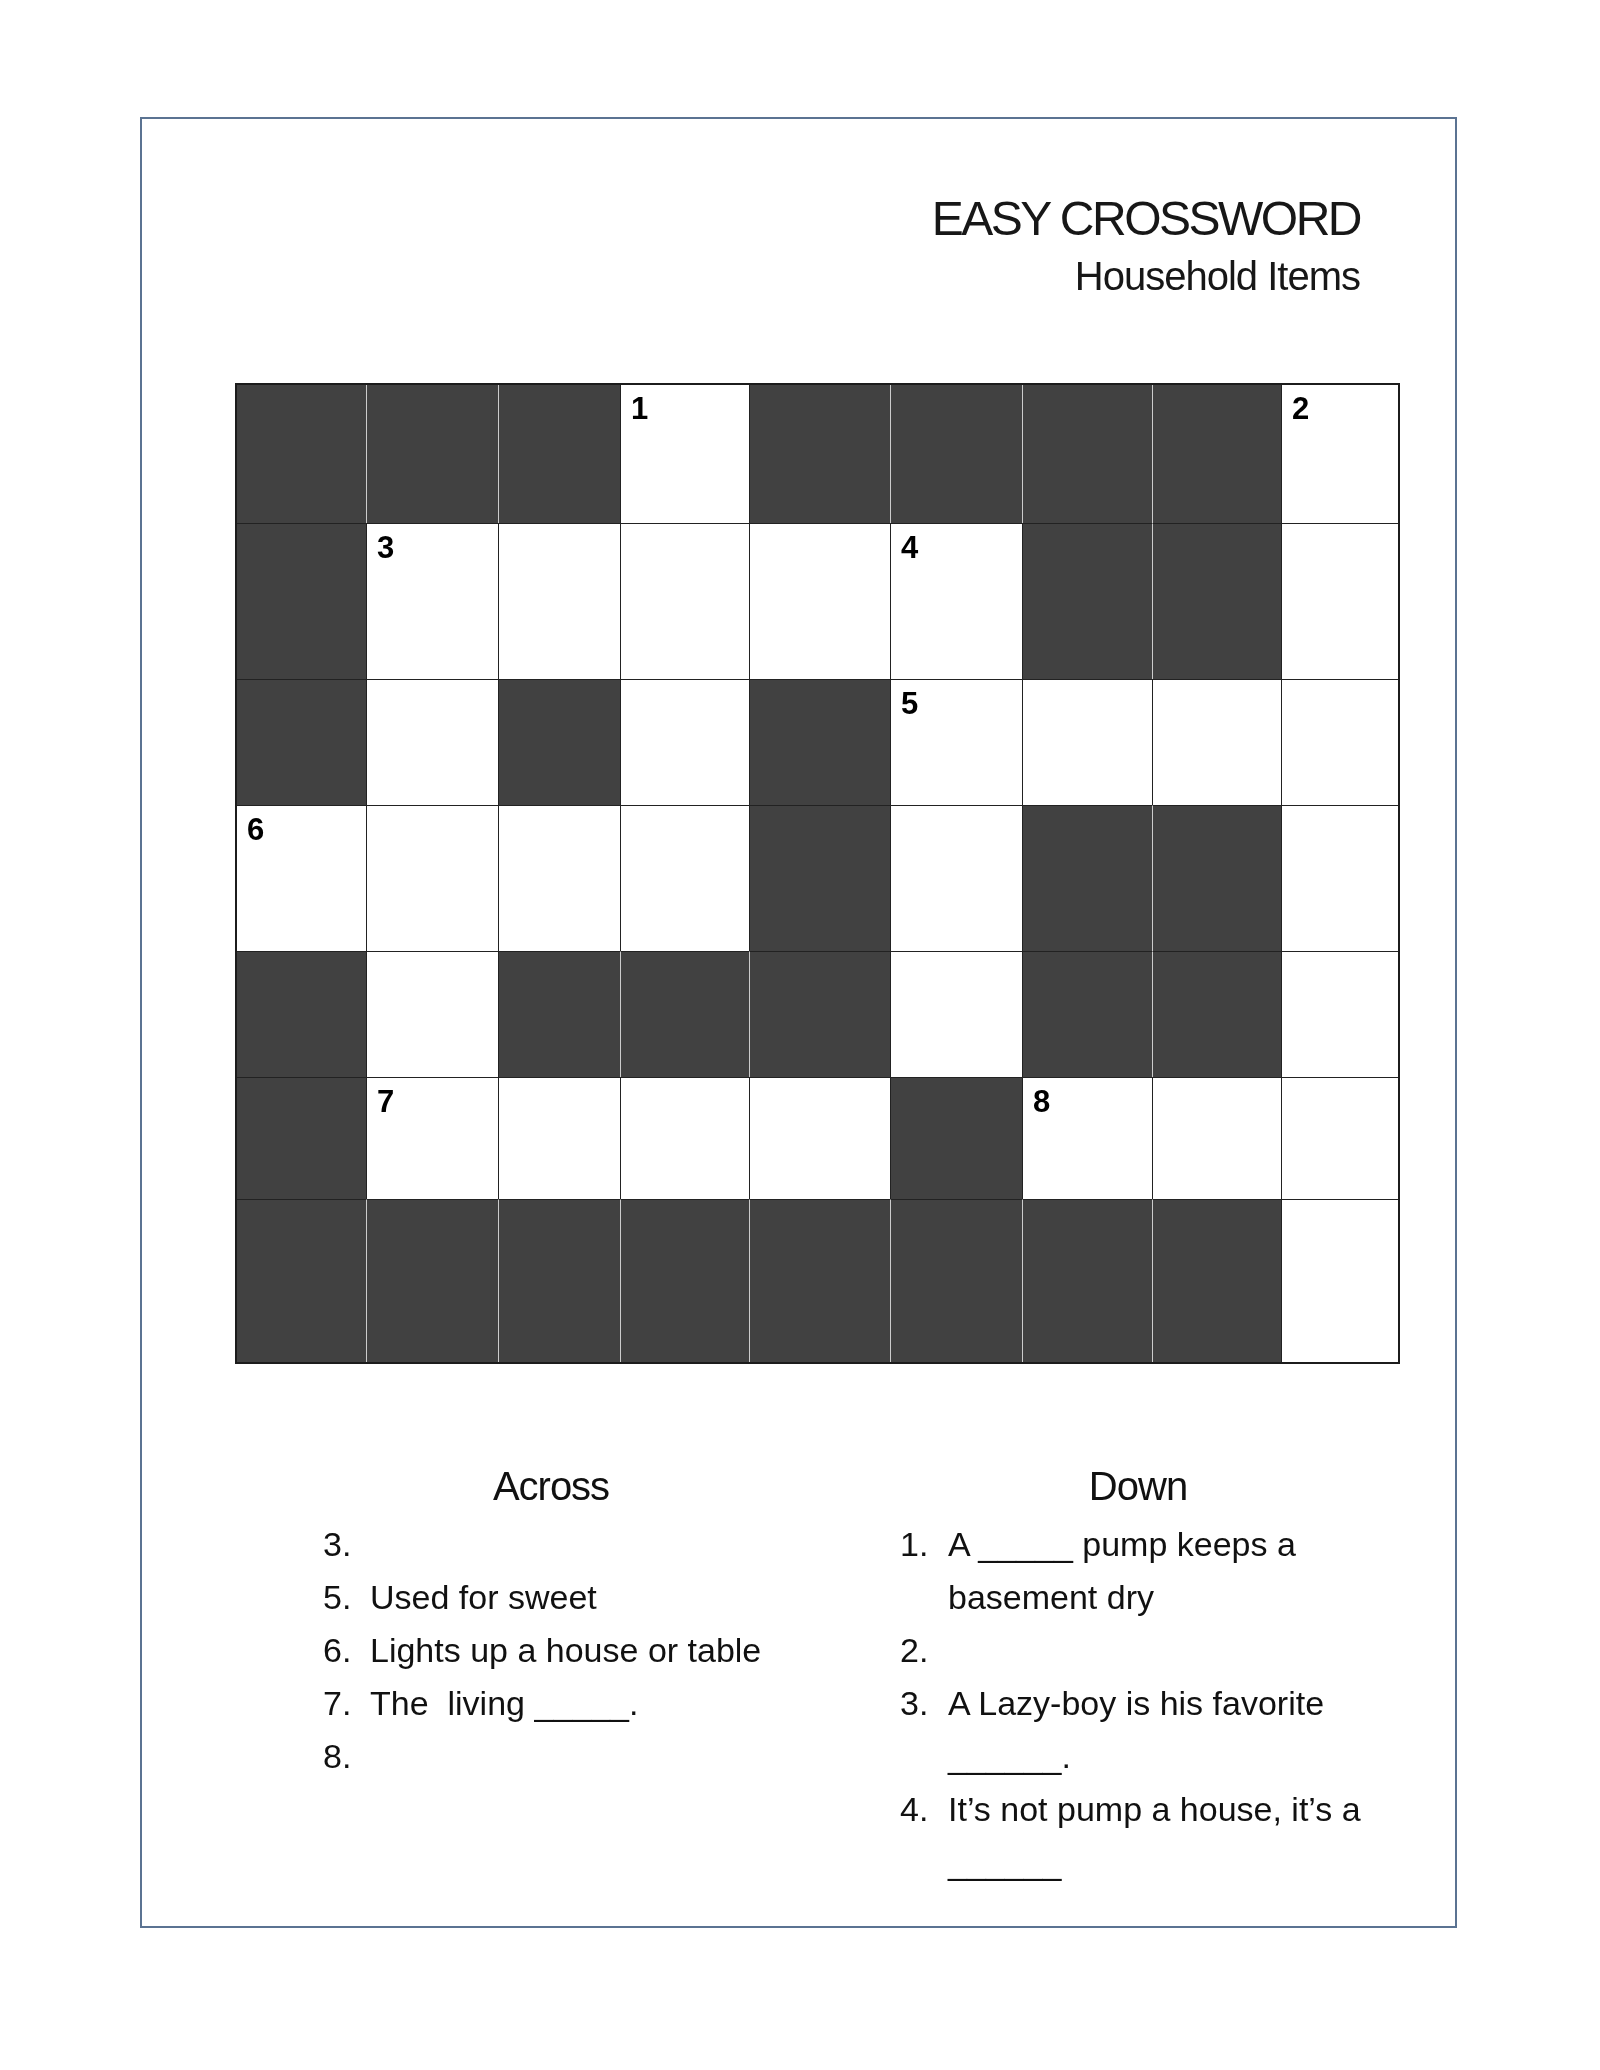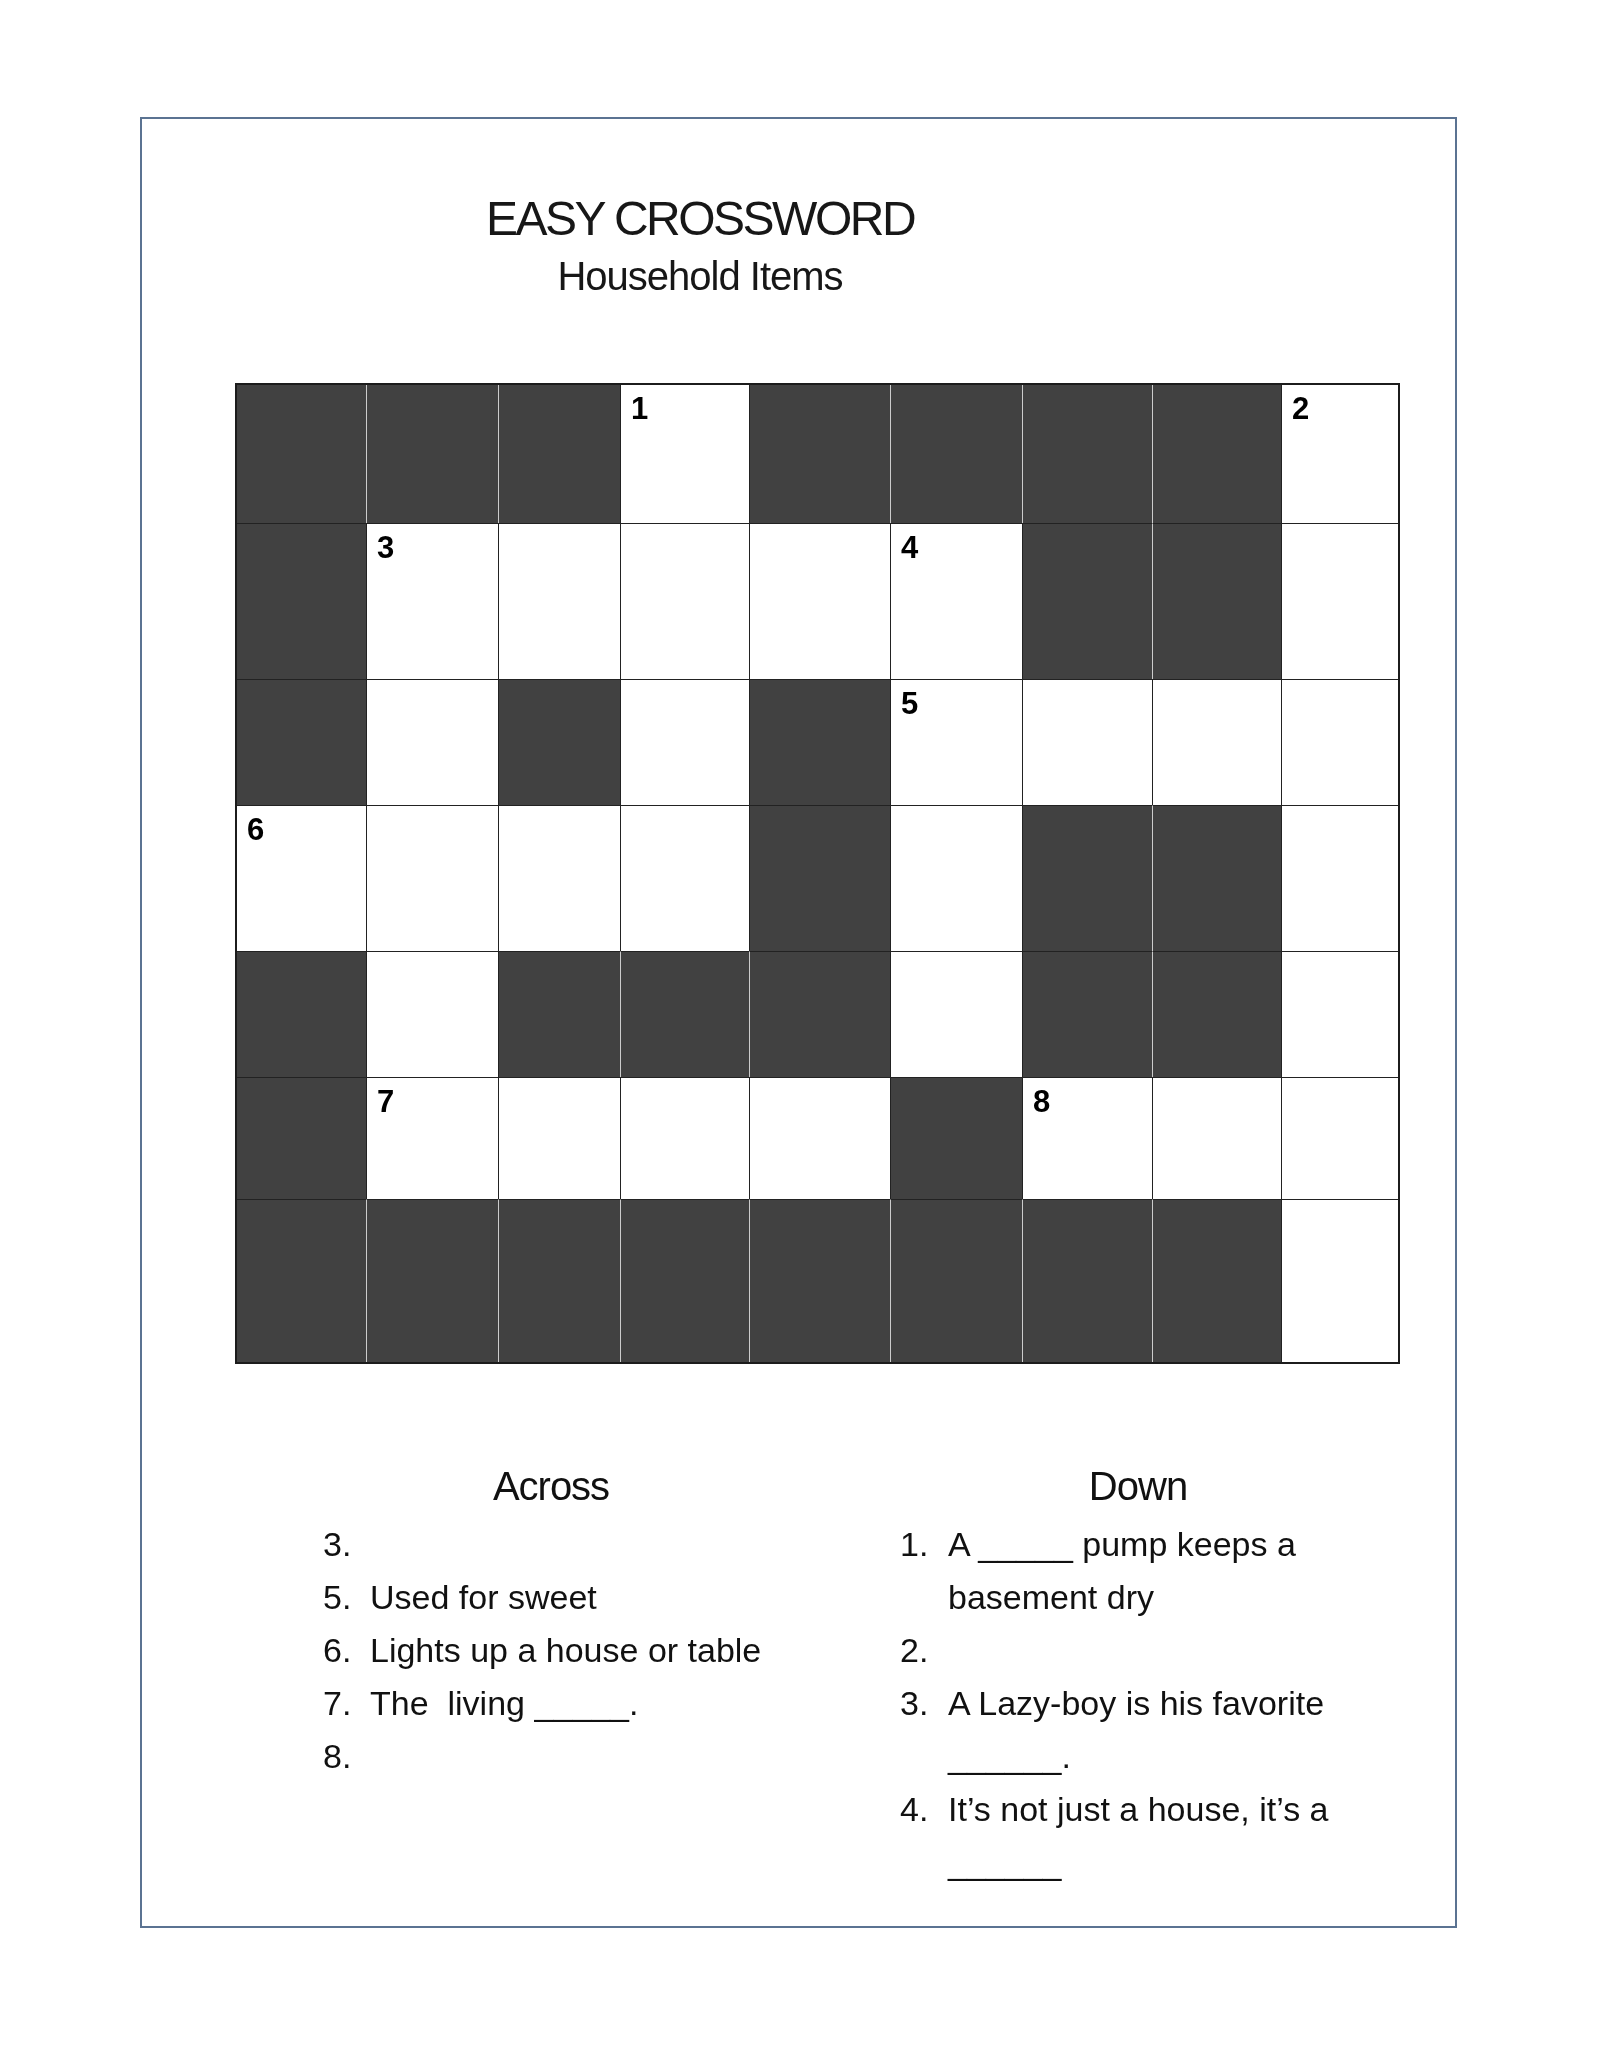--- a/index.html
+++ b/index.html
@@ -4,21 +4,21 @@
 <style>
   html,body{margin:0;padding:0;}
   body{
     width:1600px;height:2070px;position:relative;background:#ffffff;
     font-family:"Liberation Sans",sans-serif;color:#141414;overflow:hidden;
   }
   .page-border{
     position:absolute;left:140px;top:117px;width:1313px;height:1807px;
     border:2px solid #5b7392;background:transparent;
   }
-  .titles{position:absolute;left:0;top:190px;width:1360px;text-align:center;padding-left:20px;}
+  .titles{position:absolute;left:0;top:190px;width:1360px;text-align:right;}
   .title-main{font-size:48px;line-height:58px;letter-spacing:-2.5px;font-weight:400;color:#171717;}
   .title-sub{font-size:40px;line-height:56px;letter-spacing:-1px;font-weight:400;color:#171717;}
 
   .grid{
     position:absolute;left:235px;top:383px;
     display:grid;
     grid-template-columns:129px 132px 122px 129px 141px 132px 130px 129px 117px;
     grid-template-rows:138px 156px 126px 146px 126px 122px 163px;
     border:2px solid #1c1c1c;background:#ffffff;
   }
@@ -170,16 +170,16 @@
       </div>
       <div class="clue-item">
         <span class="clue-num">2.</span>
       </div>
       <div class="clue-item">
         <span class="clue-num">3.</span>
         <span class="clue-text">A Lazy-boy is his favorite ______.</span>
       </div>
       <div class="clue-item">
         <span class="clue-num">4.</span>
-        <span class="clue-text">It’s not just a house, it’s a ______</span>
+        <span class="clue-text">It’s not pump a house, it’s a ______</span>
       </div>
     </div>
 </div>
 
 </body></html>

